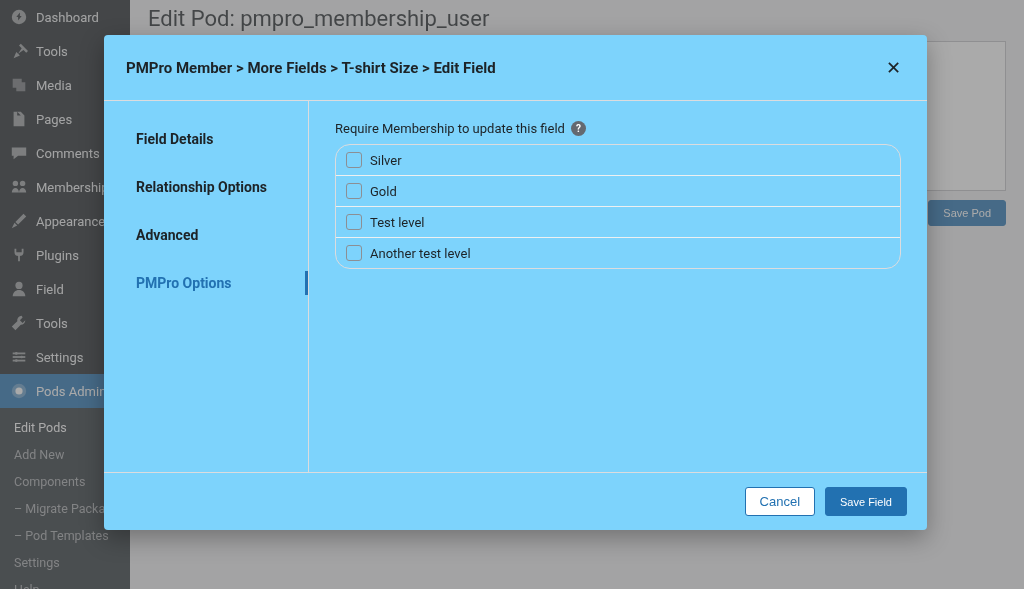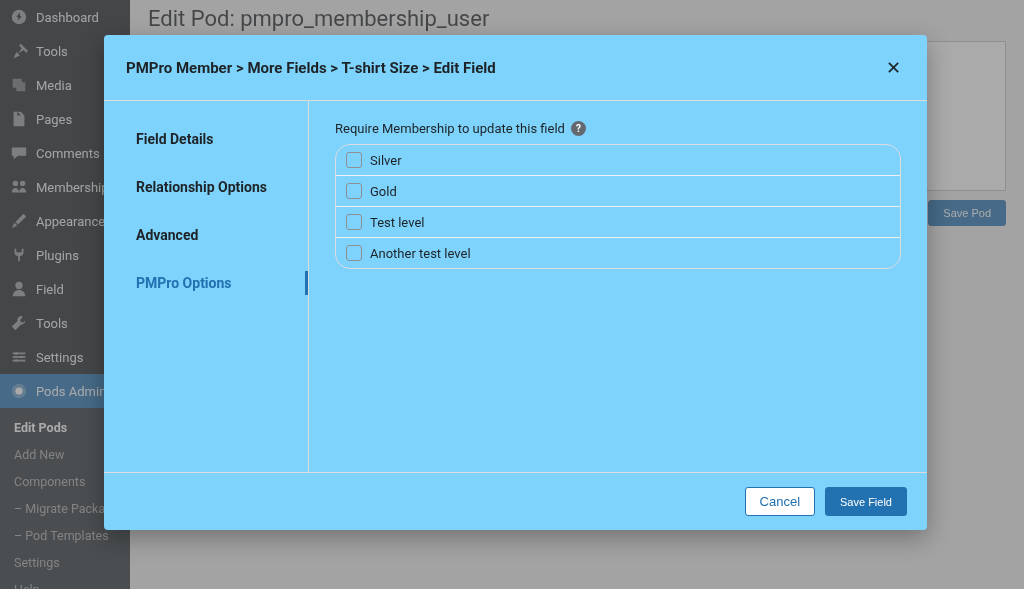--- a/index.html
+++ b/index.html
@@ -54,21 +54,21 @@
     .submenu-item {
       padding: 6px 10px 6px 14px;
       color: #a7aaad;
       font-size: 12.5px;
       cursor: pointer;
       white-space: nowrap;
       overflow: hidden;
     }
     .submenu-item.bold {
       color: #fff;
-      font-weight: 700;
+      font-weight: 400;
     }
     .page {
       position: absolute;
       left: 130px; top: 0; right: 0; bottom: 0;
       background: #f0f0f1;
       padding: 0 18px;
     }
     .page-title {
       font-size: 22px;
       font-weight: 400;

